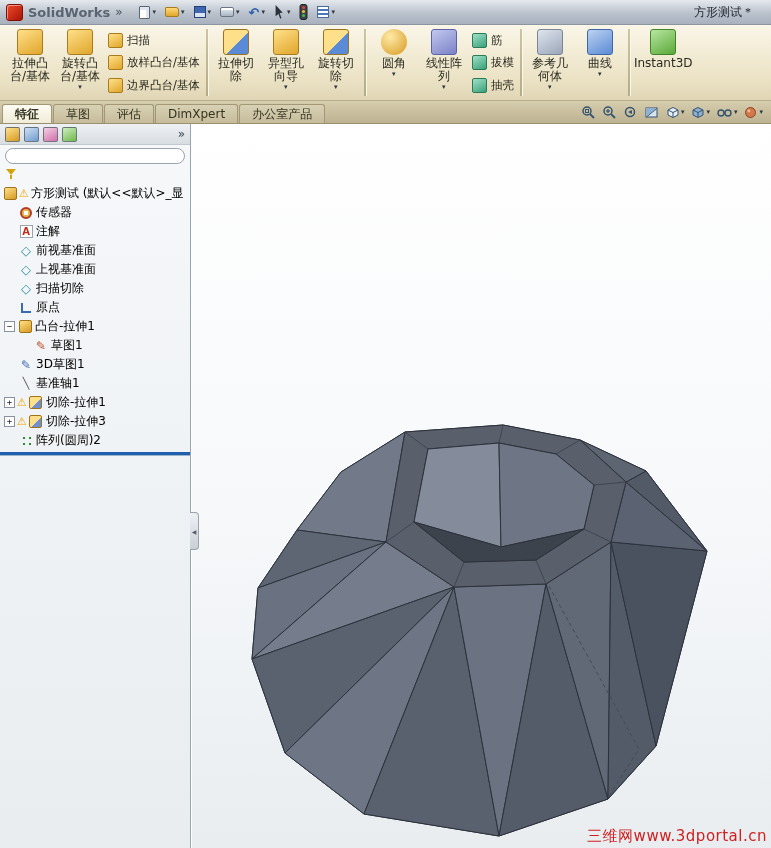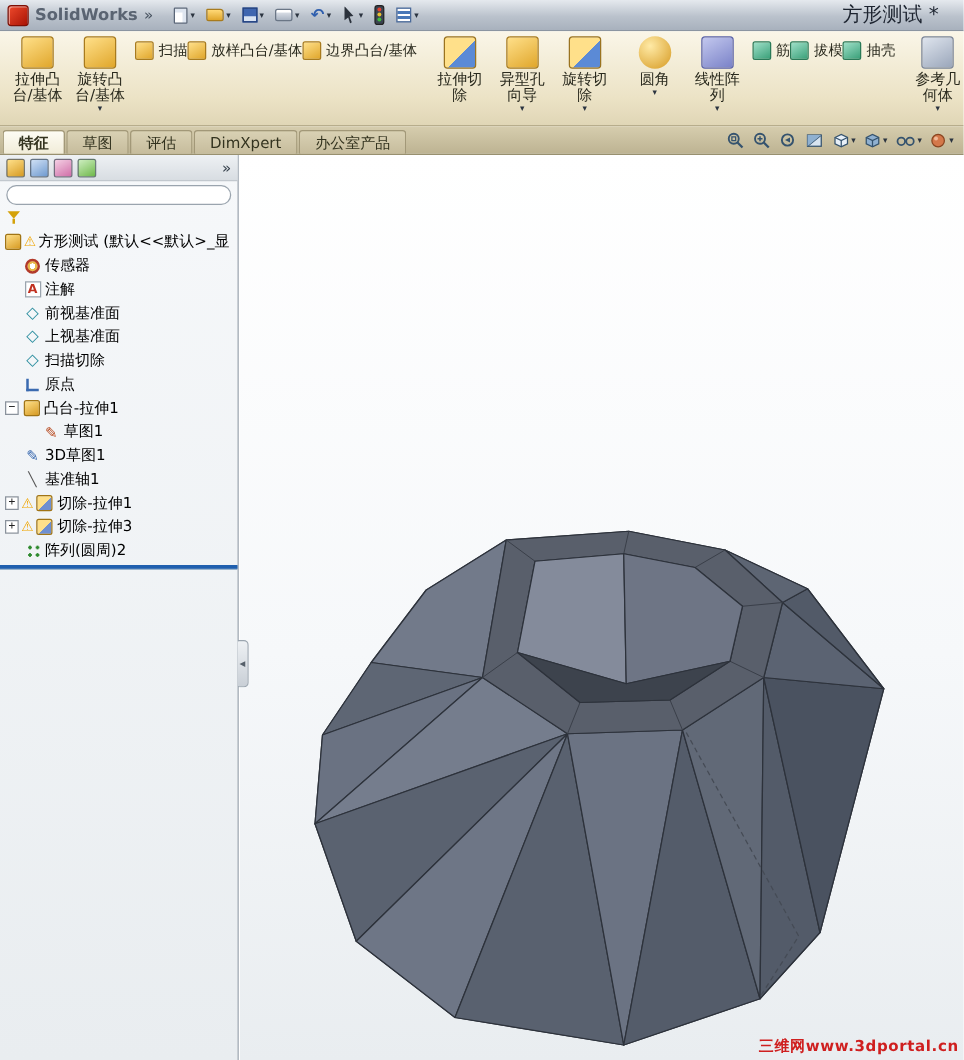--- a/index.html
+++ b/index.html
@@ -23,41 +23,41 @@
     border:1px solid #a87b1e; border-radius:1px 3px 2px 2px; }
   .ic-save { width:12px; height:12px; background:#3f66b0; border:1px solid #24407a;
     box-shadow:inset 0 -4px 0 #d9e3f2; }
   .ic-print { width:14px; height:10px; background:linear-gradient(#e8ecf2,#aab4c2);
     border:1px solid #6a7686; border-radius:2px; box-shadow:inset 0 2px 0 #fff; }
   .ic-undo { color:#2f5fae; font-size:13px; font-weight:bold; line-height:13px; }
   .ic-cursor { width:11px; height:14px; background:#2b323c;
     clip-path:polygon(15% 0, 80% 55%, 52% 58%, 68% 92%, 56% 98%, 42% 64%, 15% 80%); }
   .ic-list { width:12px; height:12px; border:1px solid #4a6a9a;
     background:repeating-linear-gradient(#fff 0 2px,#4a78b8 2px 4px); }
-  .doc-title { margin-left:auto; color:#1d2430; font-size:16px; padding-right:14px; white-space:nowrap; }
+  .doc-title { margin-left:auto; color:#1d2430; font-size:12px; padding-right:14px; white-space:nowrap;font-family:Liberation Serif, serif; }
 
   
   .ribbon { position:absolute; top:25px; left:0; right:0; height:76px;
     background:linear-gradient(#faf6e8,#ece3c6 70%,#e0d6b6);
     border-bottom:1px solid #b7ad8c; display:flex; align-items:stretch; padding-left:5px; overflow:hidden; }
   .rib-big { display:flex; flex-direction:column; align-items:center; padding:4px 1px 1px;
     min-width:50px; cursor:pointer; }
   .rib-big .l1 { font-size:12px; line-height:13px; color:#2a2a1e; white-space:nowrap; }
   .rib-big .dd { margin-top:1px; }
   .ic-lg { width:26px; height:26px; border-radius:3px; margin-bottom:2px; flex:0 0 auto; }
   .ic-sm { width:15px; height:15px; border-radius:2px; flex:0 0 auto; }
   .ig  { background:linear-gradient(150deg,#ffe08a,#e0a62b); border:1px solid #a87b1e; }
   .round { border-radius:50%; background:radial-gradient(circle at 35% 30%,#ffeaa6,#d69a22); }
   .igc { background:linear-gradient(135deg,#ffe08a 55%,#5b8ad6 55%); border:1px solid #9a7320; }
   .ib  { background:linear-gradient(150deg,#bcd2f0,#5b8ad6); border:1px solid #3c66a8; }
   .it  { background:linear-gradient(150deg,#9fe0c8,#3aa079); border:1px solid #2a7a58; }
   .ip  { background:linear-gradient(150deg,#c3c8ee,#7a82c8); border:1px solid #5a62a8; }
   .igr { background:linear-gradient(150deg,#dfe5ee,#9aa6ba); border:1px solid #7a8598; }
   .ign { background:linear-gradient(150deg,#b8e6a0,#5aa83a); border:1px solid #3f8526; }
-  .rib-col { display:flex; flex-direction:row; justify-content:space-between; padding:5px 3px; }
+  .rib-col { display:flex; flex-direction:column; justify-content:space-between; padding:5px 3px; }
   .rib-sm { display:flex; align-items:center; gap:4px; font-size:11.5px; color:#2a2a1e;
     height:20px; white-space:nowrap; cursor:pointer; }
   .rib-sep { width:2px; margin:4px 3px; background:linear-gradient(#cdc4a2,#b5ab87);
     box-shadow:1px 0 0 #fbf8ec; }
 
   
   .tabstrip { position:absolute; top:101px; left:0; right:0; height:23px;
     background:linear-gradient(#d6cdae,#bdb392); border-bottom:1px solid #98906f;
     display:flex; align-items:flex-end; padding:0 2px; }
   .tab { padding:3px 12px; font-size:12px; color:#33331f; height:19px; line-height:13px;
@@ -124,22 +124,22 @@
 
   .split-handle { position:absolute; left:190px; top:512px; width:9px; height:38px;
     background:linear-gradient(#eef1f4,#c9cfd6); border:1px solid #9aa4ae; border-left:none;
     border-radius:0 4px 4px 0; display:flex; align-items:center; justify-content:center;
     font-size:6px; color:#56606a; cursor:pointer; z-index:5; }
 
   
   .viewport { position:absolute; left:192px; top:124px; right:0; bottom:0;
     background:linear-gradient(180deg,#ffffff 0%,#f6f8fa 55%,#e9edf0 100%); overflow:hidden; }
   .viewport svg.model { position:absolute; left:0; top:0; cursor:crosshair; }
-  .watermark { position:absolute; right:4px; bottom:2px; color:#cf1f1f; font-size:12px;
-    font-weight:bold; letter-spacing:0.5px; }
+  .watermark { position:absolute; right:4px; bottom:2px; color:#cf1f1f; font-size:15px;
+    font-weight:normal; letter-spacing:0.5px; }
 </style>
 </head>
 <body>
 
 <div class="titlebar">
   <span class="sw-logo"></span>
   <span class="app-name">SolidWorks</span>
   <span class="tb-chevrons">»</span>
 
   <span class="tb">

